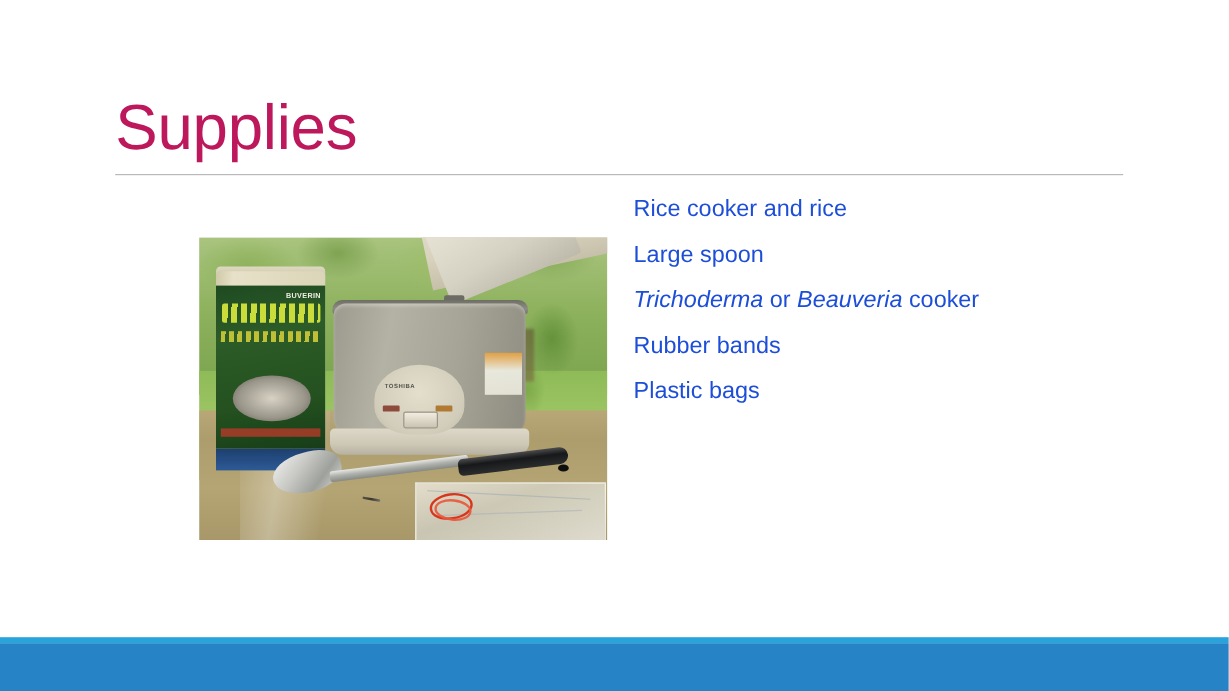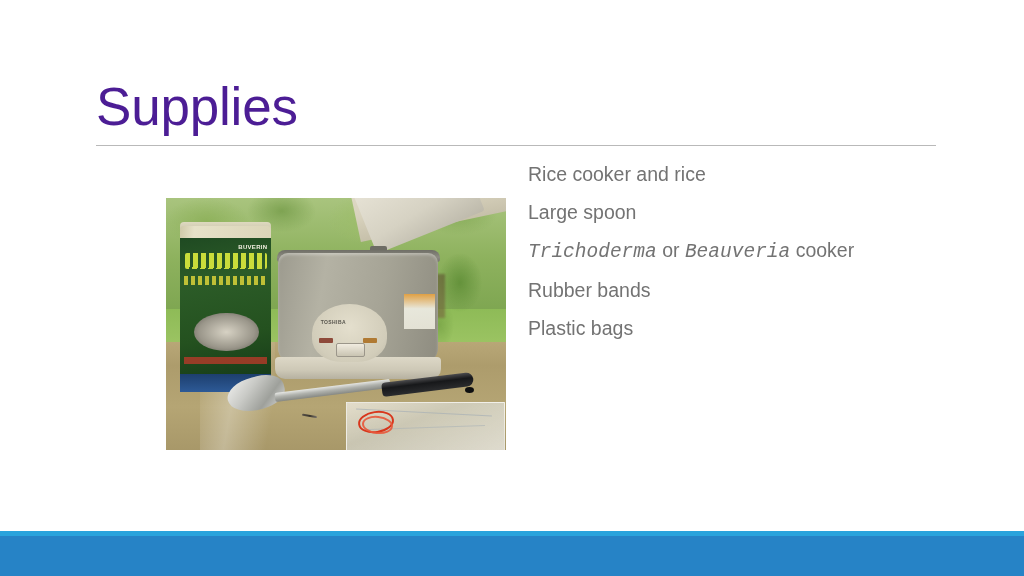--- a/index.html
+++ b/index.html
@@ -50,26 +50,25 @@
     left: 528px;
     top: 155px;
     width: 400px;
     margin: 0;
     padding: 0;
     list-style: none;
   }
   .supply-item {
     font-size: 19.5px;
     line-height: 38px;
-    color: #737373;
+    color: #1d4ed8;
     white-space: nowrap;
   }
   .supply-item em {
     font-style: italic;
-    font-family: Liberation Mono, monospace;
   }
 
   
   .photo {
     position: absolute;
     left: 166px;
     top: 198px;
     width: 340px;
     height: 252px;
     overflow: hidden;
@@ -436,21 +435,21 @@
     top: 536px;
     height: 40px;
     background: #2683c6;
   }
 </style>
 </head>
 <body>
 
 <div class="slide">
 
-  <div class="title" style="color: #4c1d95;">Supplies</div>
+  <div class="title" style="color: #be185d;">Supplies</div>
   <div class="title-rule" style="background: rgb(185, 185, 185);"></div>
 
   <div class="photo">
     <div class="photo-inner">
       <div class="ph-foliage-far"></div>
       <div class="ph-grass"></div>
       <div class="ph-shrub"></div>
       <div class="ph-trunk"></div>
       <div class="ph-roof"></div>
       <div class="ph-table"></div>

